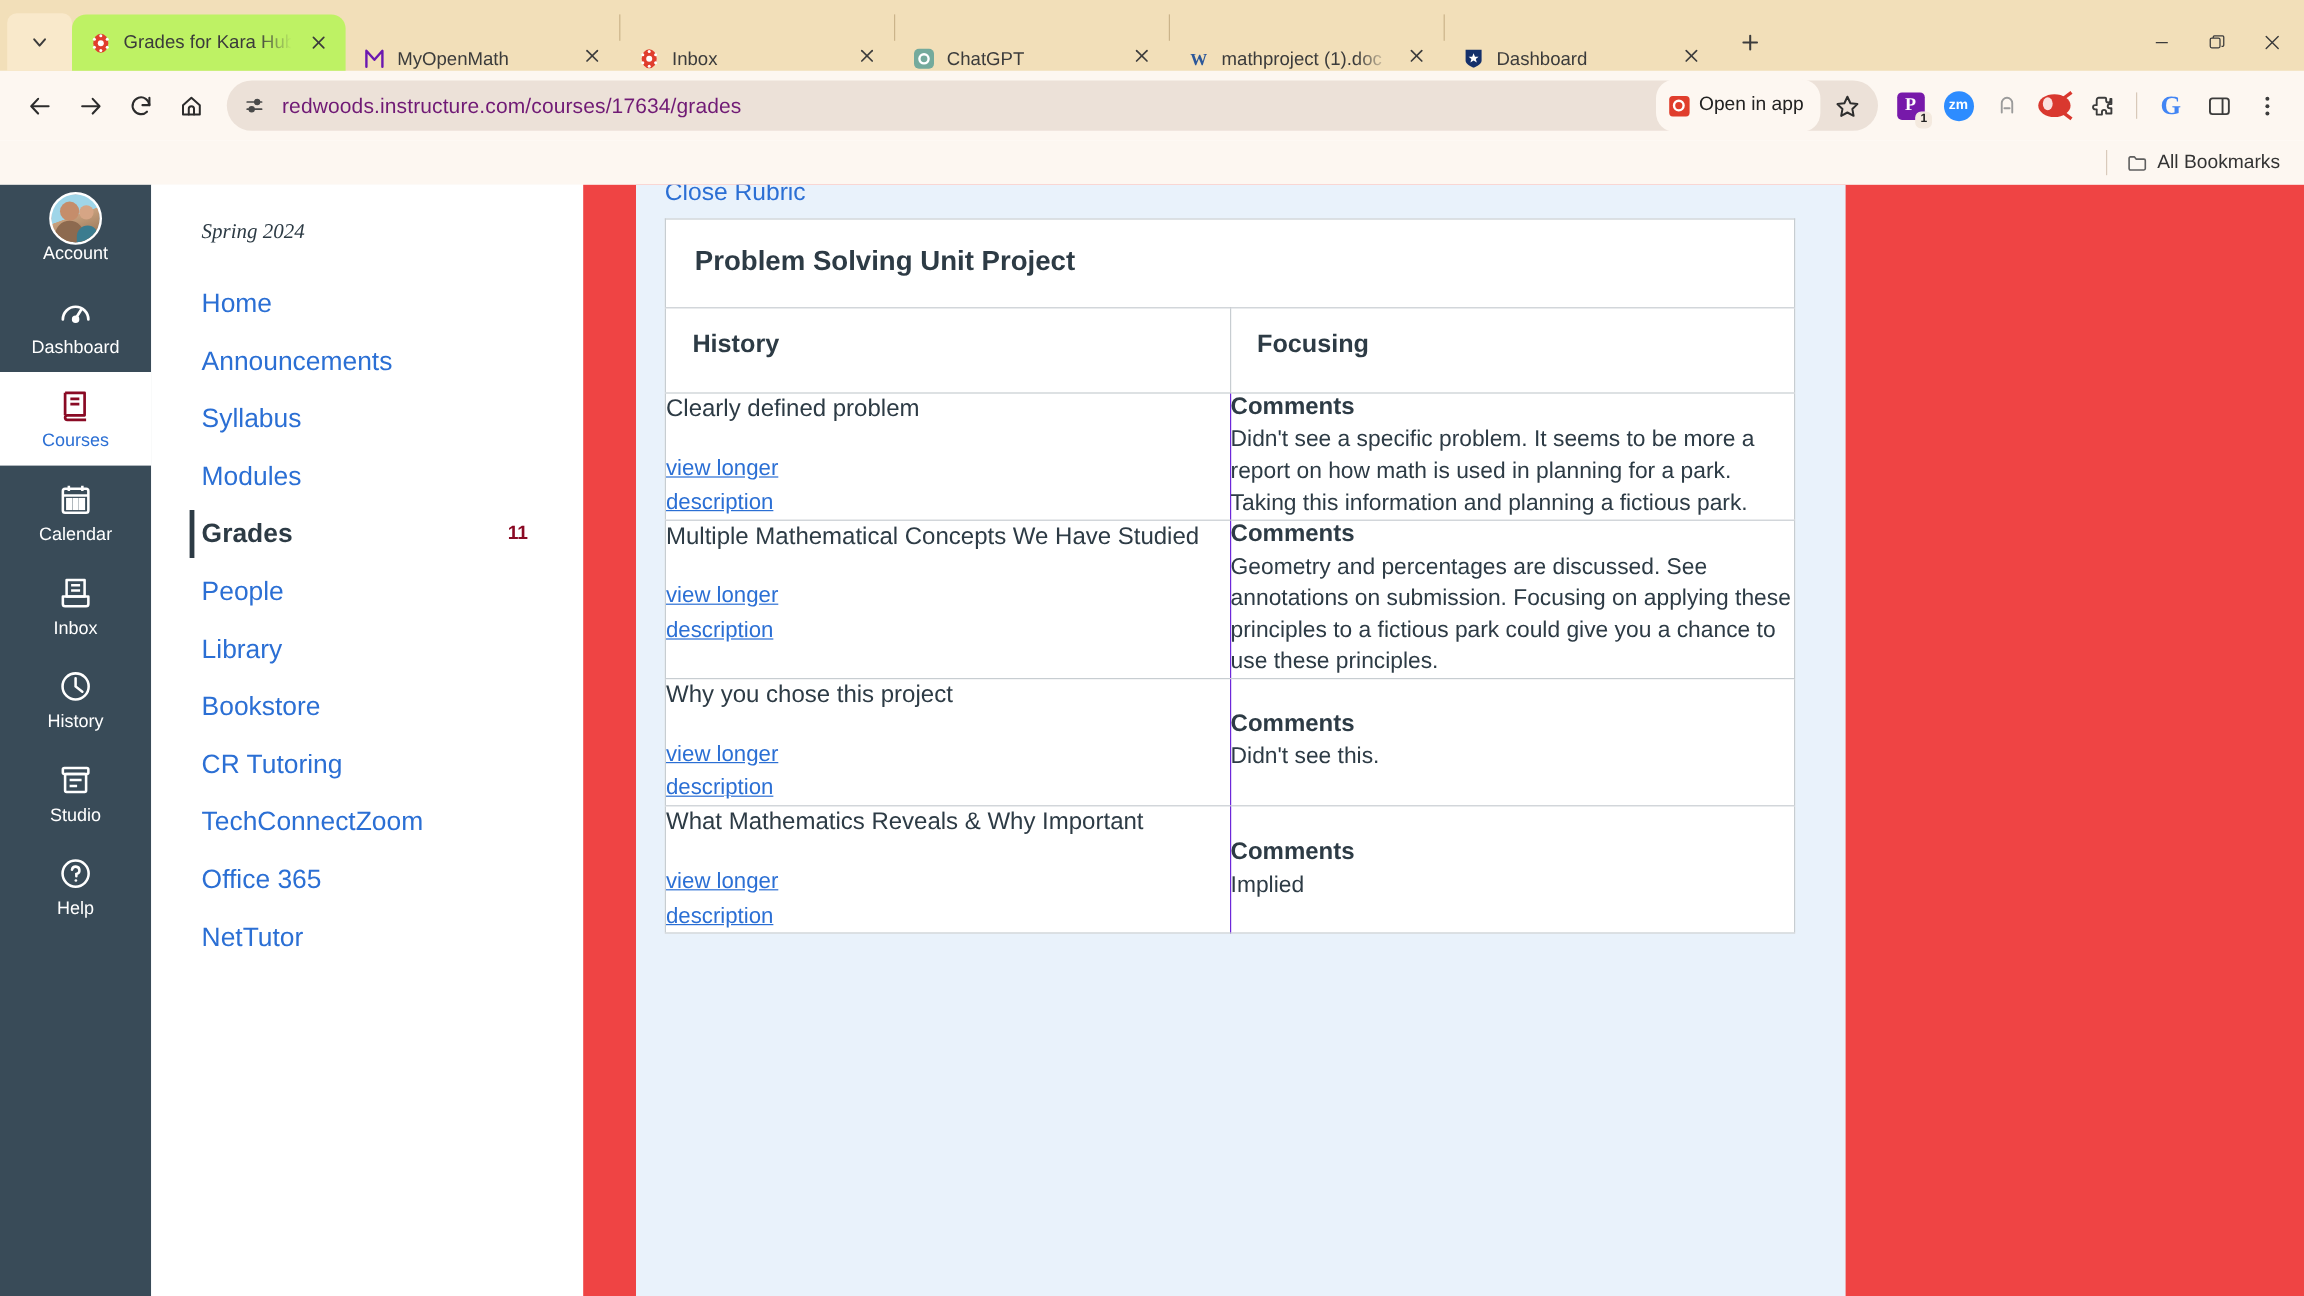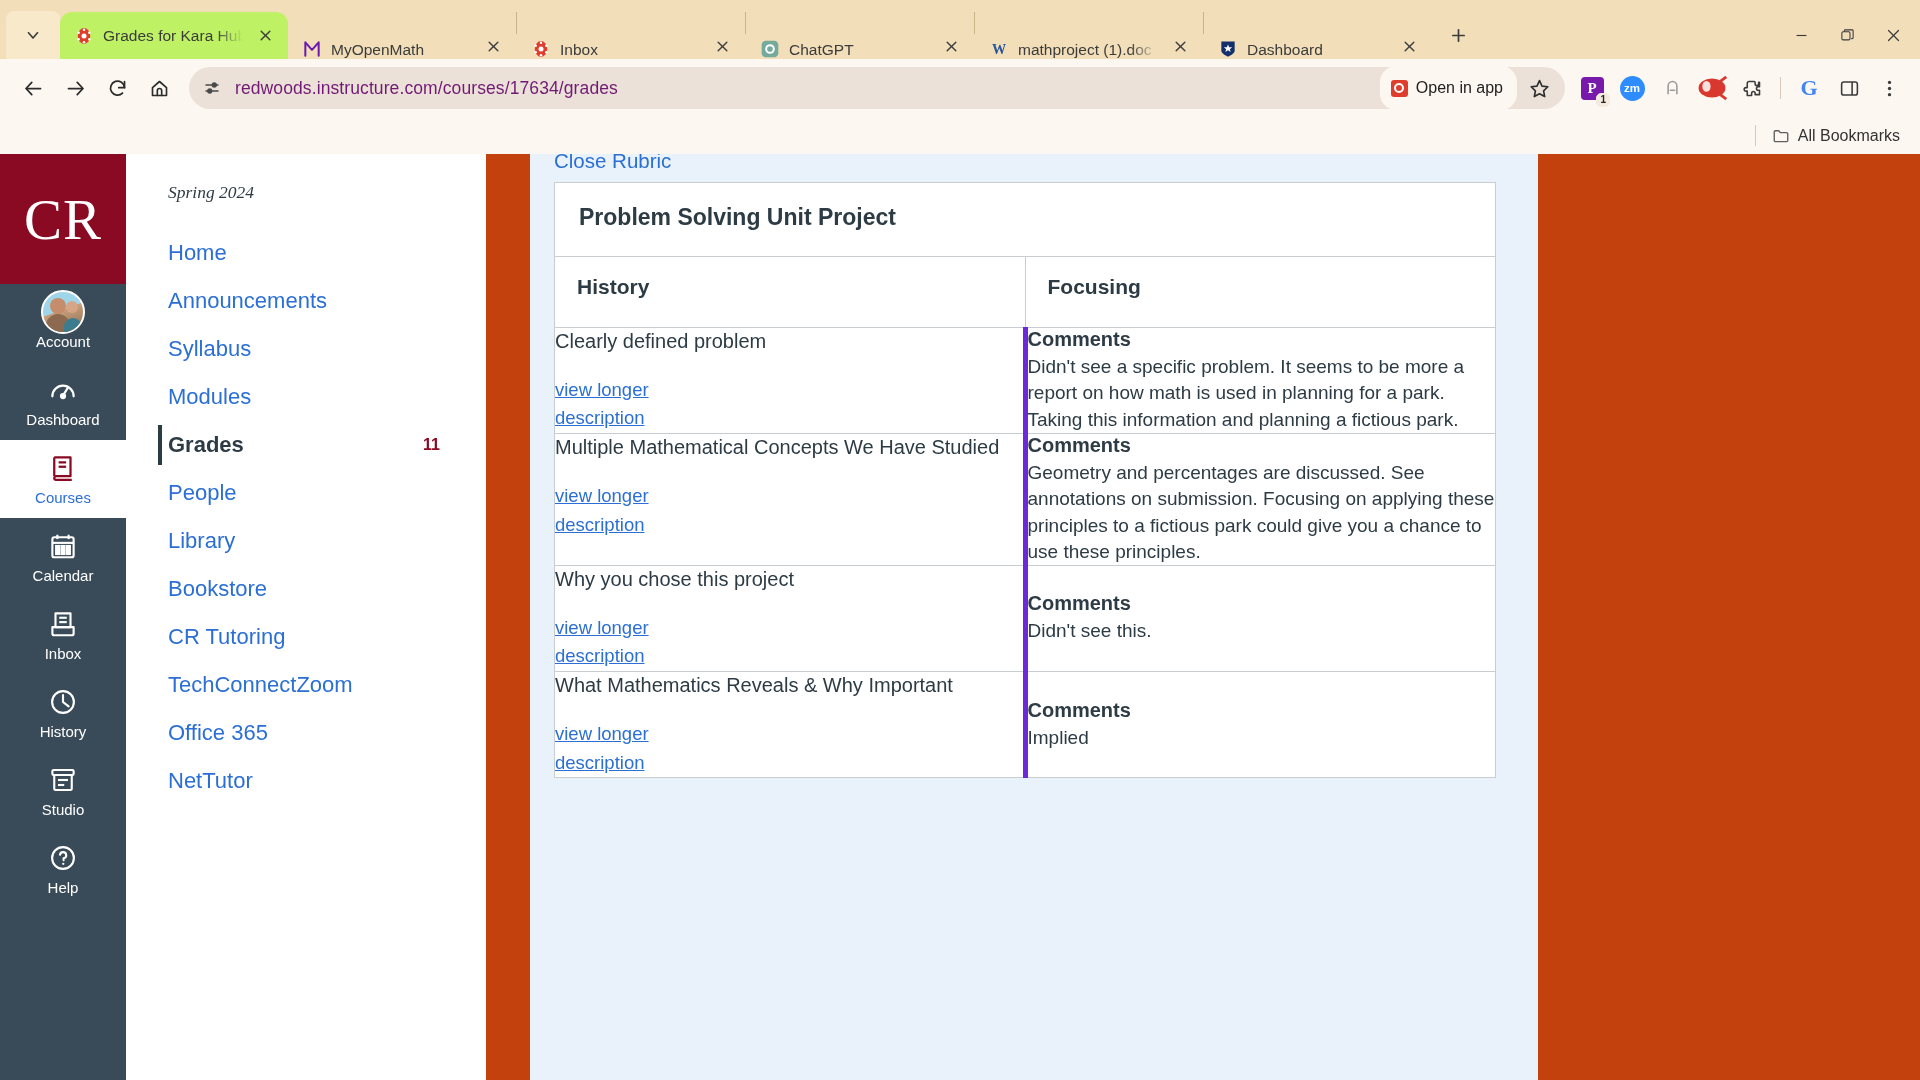--- a/index.html
+++ b/index.html
@@ -287,21 +287,21 @@
   .cn-item.active::before {
     content: "";
     position: absolute; left: 32px; top: 4px; bottom: 4px;
     width: 3.5px; background: #2D3B45;
   }
   .cn-badge { color: #8a0a24; font-size: 16px; font-weight: bold; padding-right: 24px; }
 
   
   .main {
     flex: 1 1 auto;
-    background: #c2410c;
+    background: #ef4444;
     position: relative;
     overflow: hidden;
     min-width: 0;
   }
   .rubric-wrap {
     position: absolute;
     left: 44px; top: 0px;
     width: 1008px;
     background: #e9f2fb;
     padding: 0 24px 0 24px;
@@ -338,21 +338,21 @@
     font-weight: bold;
   }
   .col-criteria { width: 190px; border-right: 1px solid #c7cdd1; }
   .rt-row td {
     vertical-align: top;
     border-bottom: 1px solid #c7cdd1;
     padding: 0;
   }
   .cell-criteria {
     width: 190px;
-    border-right: 5px solid #6d28d9;
+    border-right: 1px solid #6d28d9;
     padding: 22px 22px 22px 22px;
     font-size: 20px;
     line-height: 1.34;
     color: #2D3B45;
   }
   .viewlonger {
     display: block;
     color: #2b6fd4;
     text-decoration: underline;
     font-size: 18.5px;
@@ -627,23 +627,20 @@
       <svg viewBox="0 0 24 24" fill="none" stroke="currentColor" stroke-width="1.8" stroke-linejoin="round">
           <path d="M3 6.5 a1.5 1.5 0 0 1 1.5 -1.5 H9 l2 2.5 h8.5 a1.5 1.5 0 0 1 1.5 1.5 V18 a1.5 1.5 0 0 1 -1.5 1.5 H4.5 A1.5 1.5 0 0 1 3 18 z"></path>
         </svg>
       <span>All Bookmarks</span>
     </div>
   </div>
 
   <div class="page">
 
     <div class="globalnav">
-      <div class="gn-logo">
-        <span class="cr">CR</span>
-      </div>
 
       <div class="gn-item">
         <span class="gn-icon">
           <span class="gn-avatar">
               <span class="h1"></span>
               <span class="b1"></span>
               <span class="h2"></span>
               <span class="b2"></span>
             </span>
         </span>

